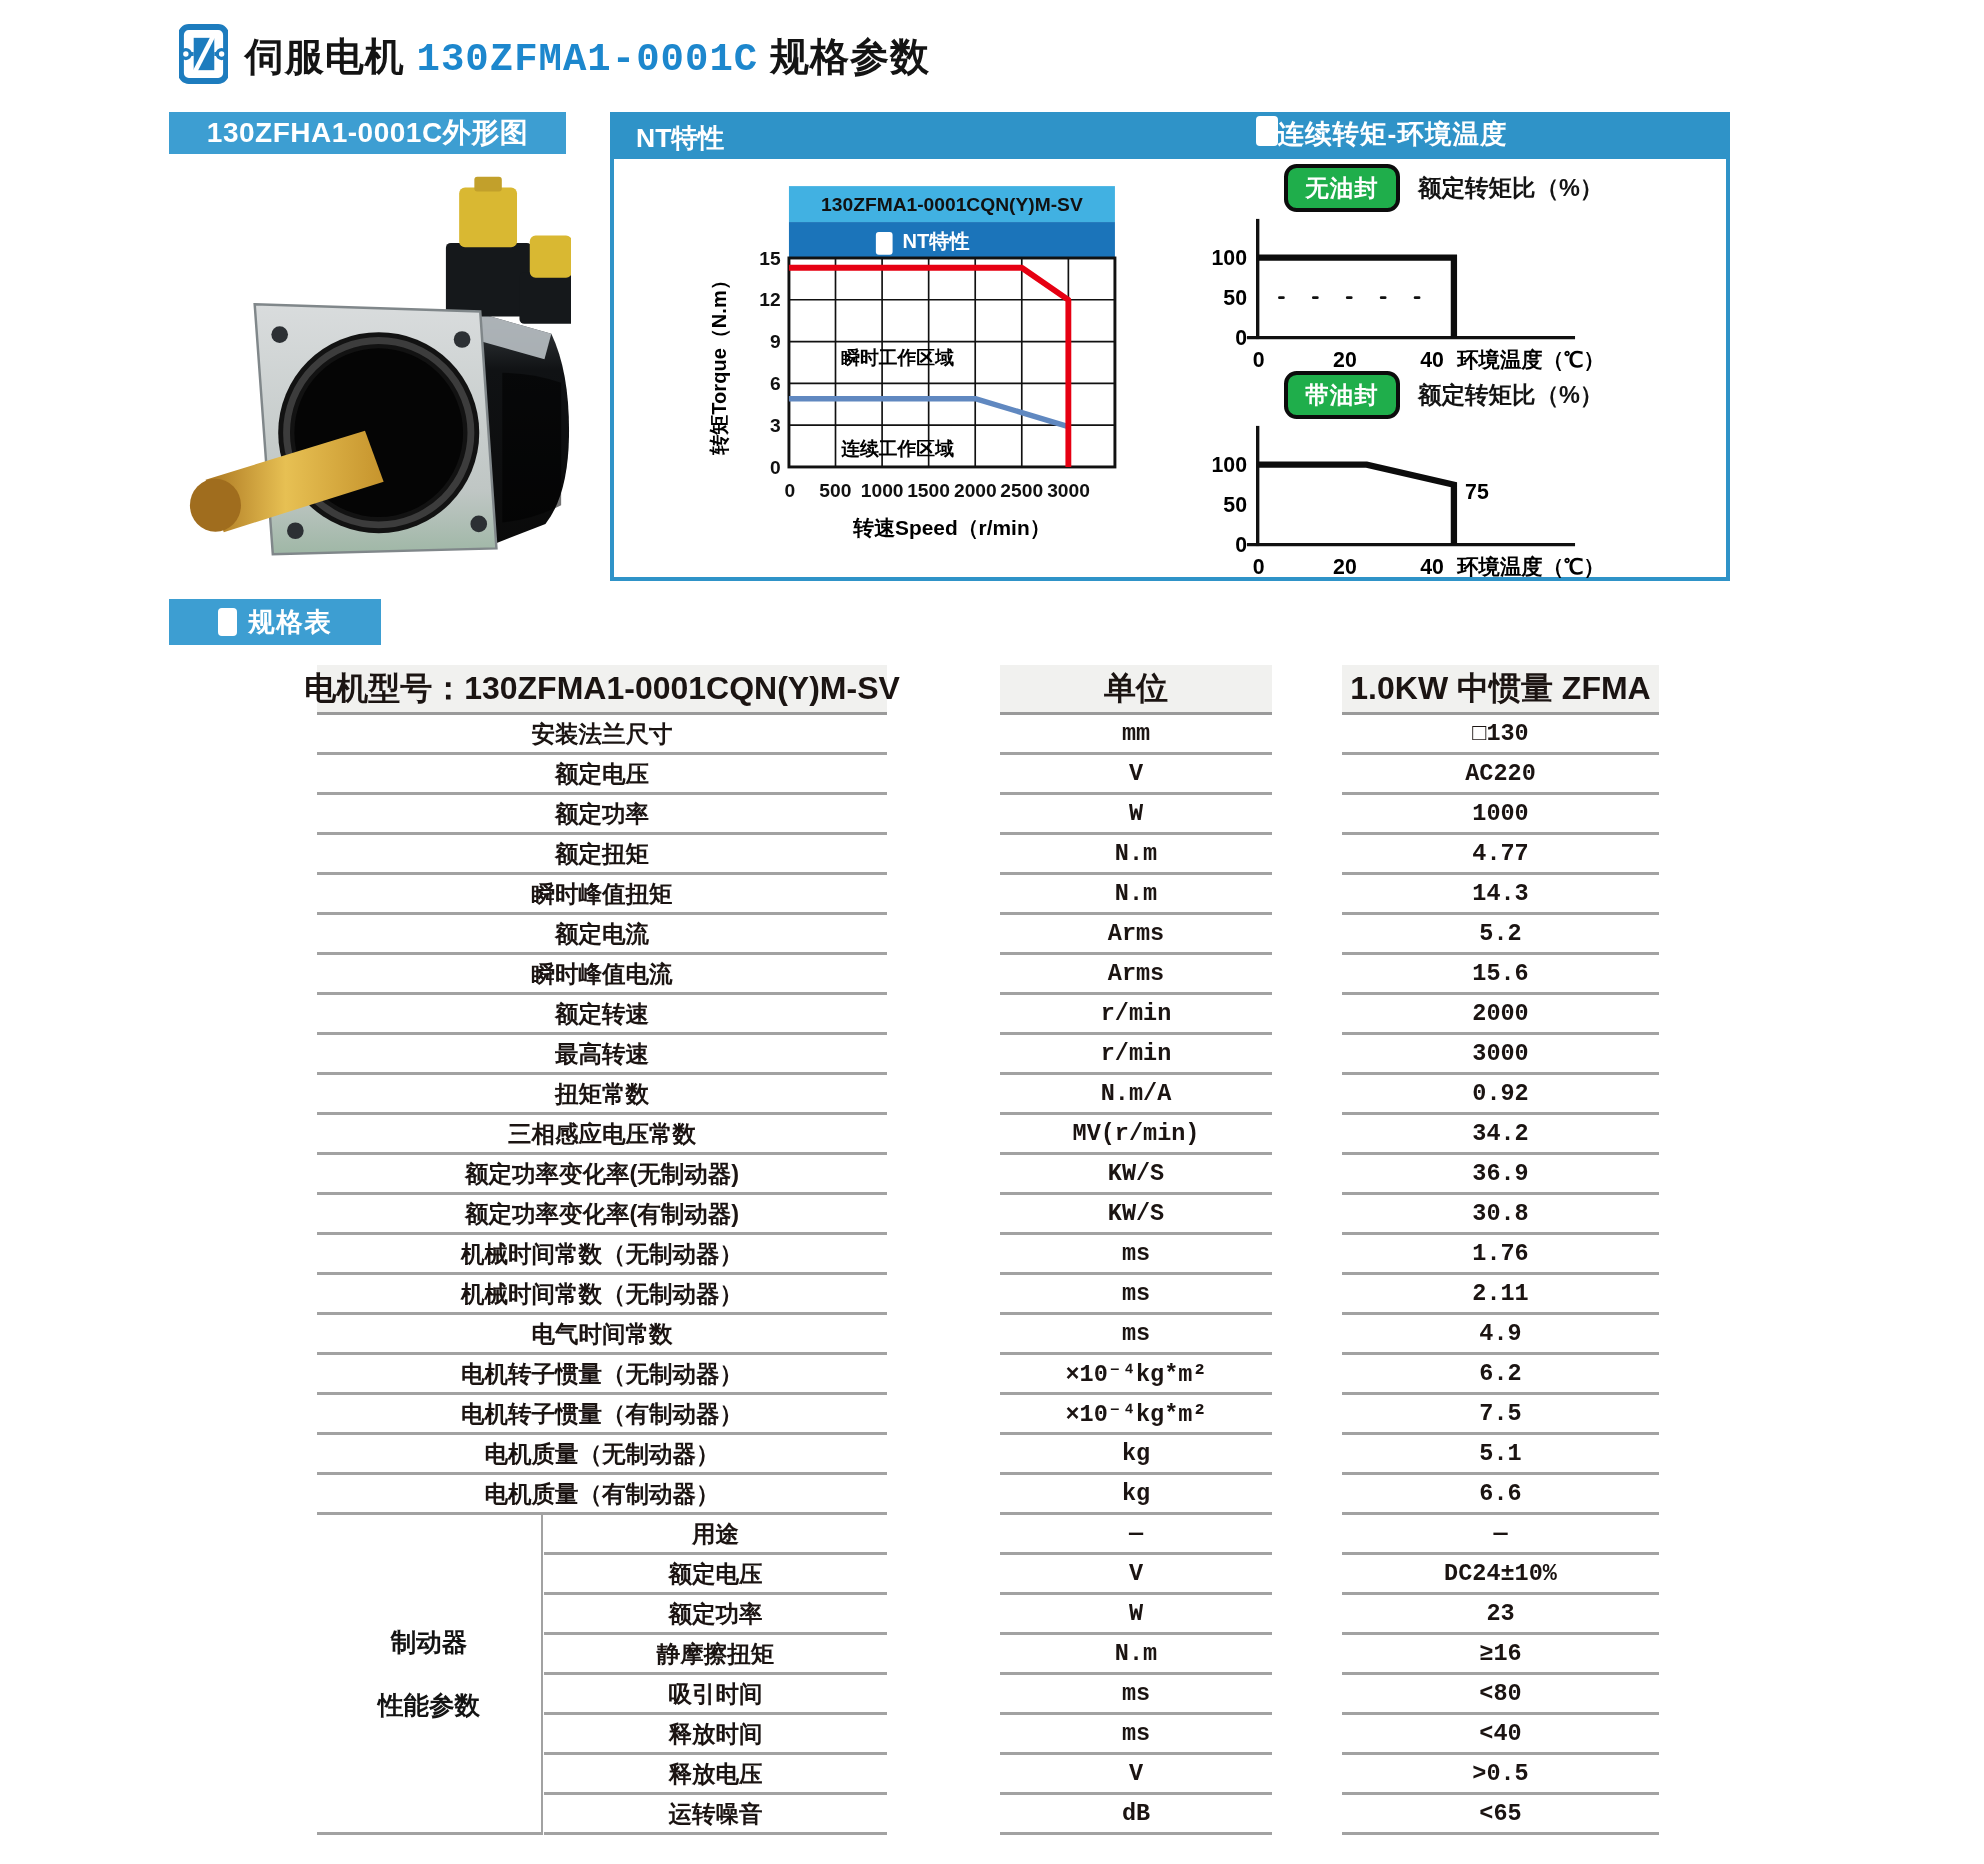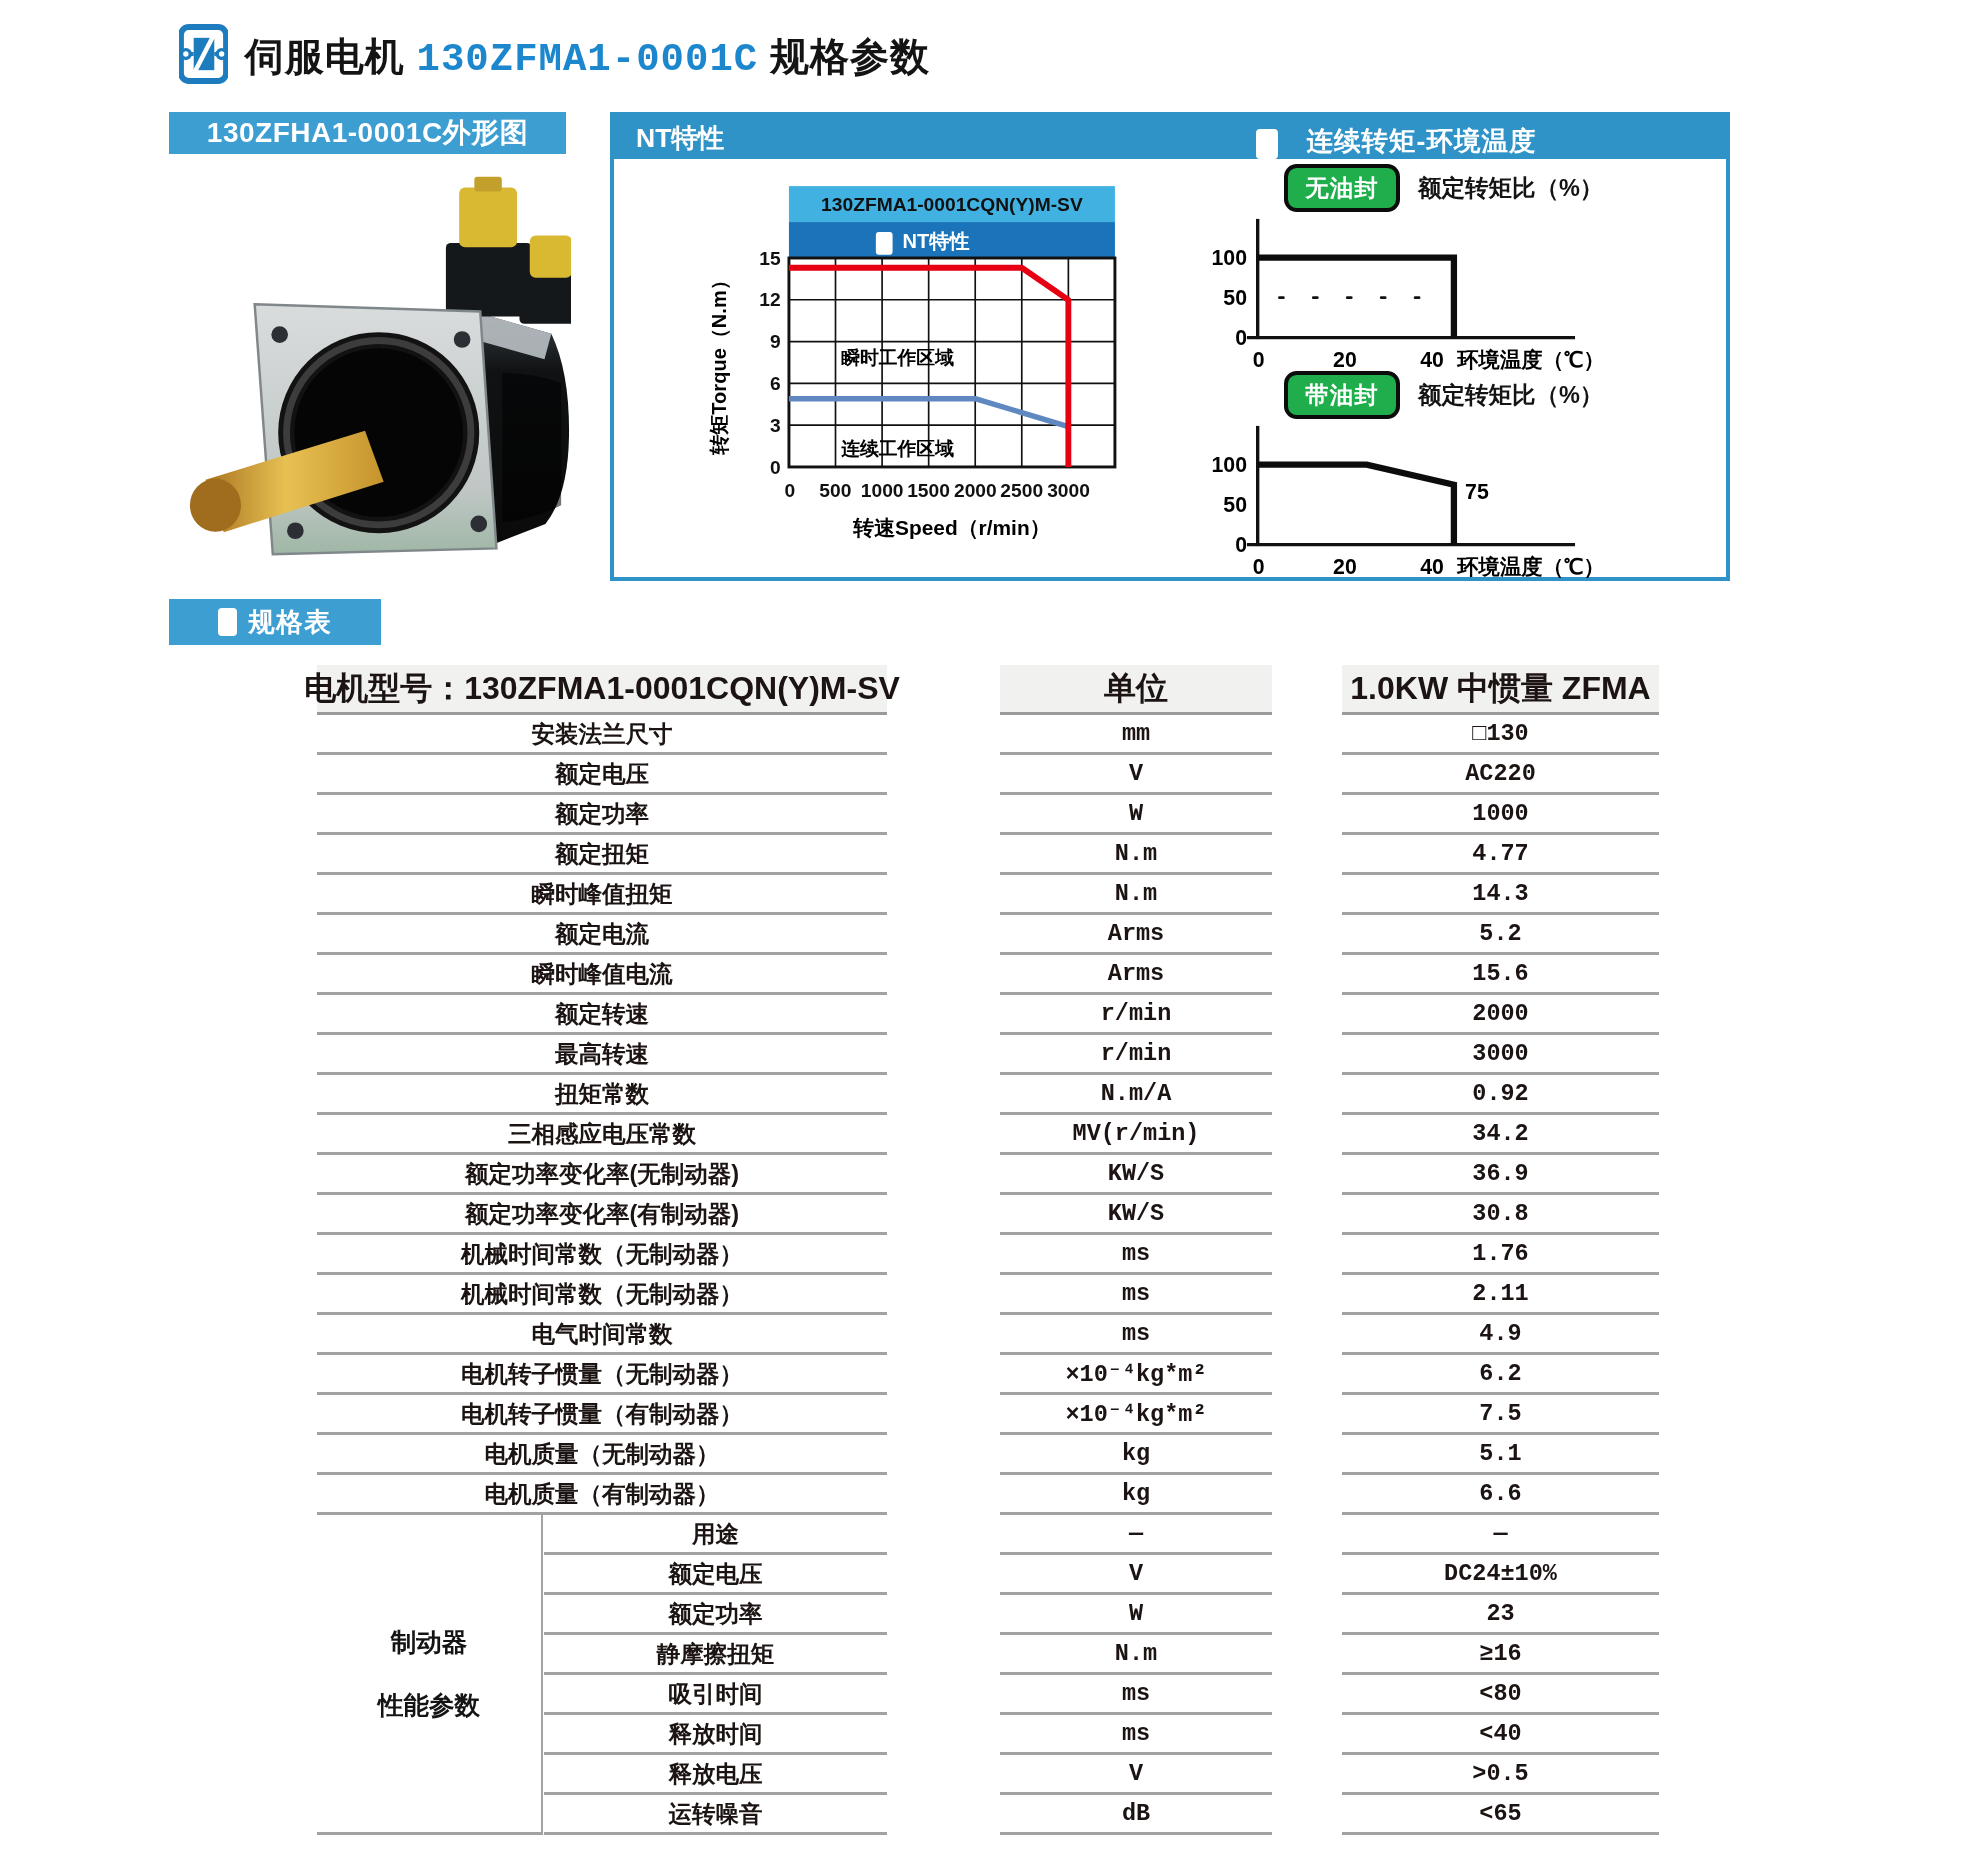--- a/index.html
+++ b/index.html
@@ -18,21 +18,21 @@
     background:#3d9ed2; color:#fff; font-size:28px; font-weight:700;
     display:flex; align-items:center; justify-content:center; letter-spacing:0.5px; }
   .motor-figure { position:absolute; left:159px; top:162px; width:412px; height:407px; }
 
   
   .nt-panel { position:absolute; left:610px; top:112px; width:1120px; height:469px;
     border:4.9px solid #2f93c8; background:#fff; }
   .nt-header { position:relative; height:43px; background:#2f93c8; }
   .nt-header-left { position:absolute; left:22px; top:0; height:43px; display:flex; align-items:center;
     color:#fff; font-size:26.5px; font-weight:700; }
-  .nt-header-right { position:absolute; left:642px; top:0; height:43px; display:flex; align-items:flex-end; gap:29px; }
+  .nt-header-right { position:absolute; left:642px; top:0; height:43px; display:flex; align-items:flex-start; }
   .white-square { width:21.6px; height:30px; background:#fff; border-radius:3.9px; }
   .nt-header-right .lbl { color:#fff; font-size:26.5px; font-weight:700; letter-spacing:1px; }
   .nt-content { position:relative; width:100%; height:416px; background:#fff; }
   .nt-chart-svg { position:absolute; left:83px; top:27.4px; width:443px; height:368px; }
 
   .temp-block { position:absolute; left:556px; width:544px; }
   .temp-block.first { top:4.9px; }
   .temp-block.second { top:212px; }
   .badge-row { display:flex; align-items:center; gap:17.6px; margin-left:2.9px;justify-content:center; }
   .seal-badge { background:#1fae4b; border:4.4px solid #0c0c0c; border-radius:12.7px;

